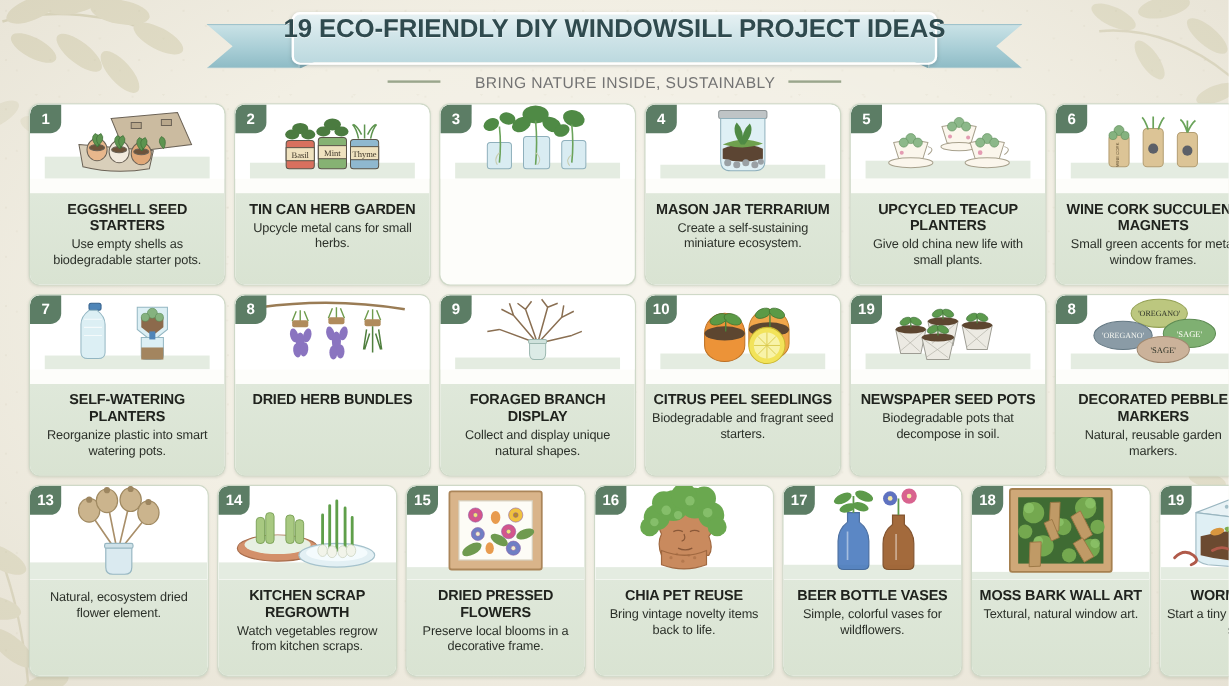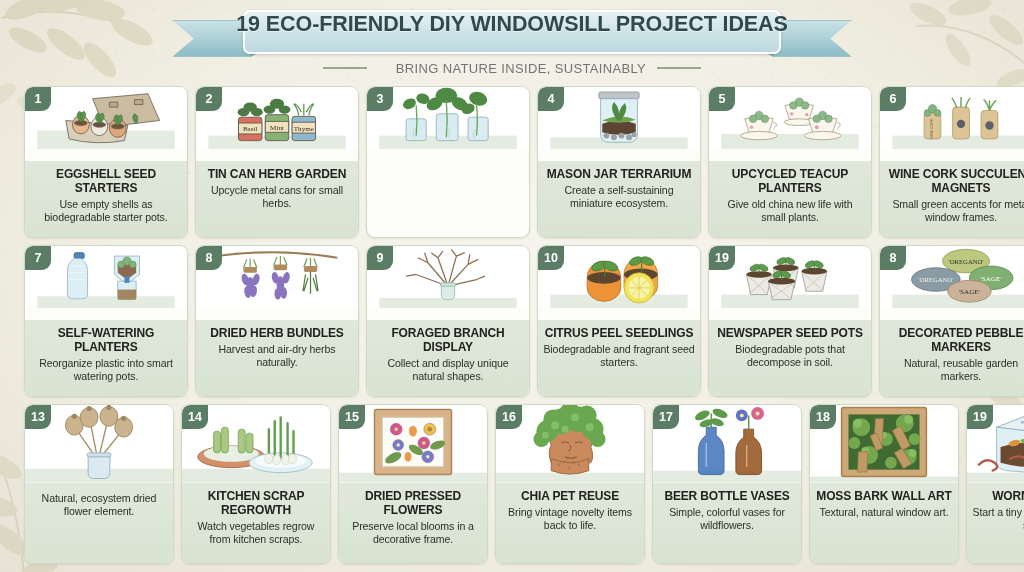--- a/index.html
+++ b/index.html
@@ -460,21 +460,20 @@
               <ellipse cx="83" cy="57" rx="4" ry="7"></ellipse>
                 <ellipse cx="90" cy="56" rx="4" ry="7"></ellipse>
             </g>
             <g stroke="#4f7f3e" stroke-width="1.5" fill="none">
               <path d="M122 31 v26 M116 34 l-3 20 M128 34 l3 20 M119 38 l-5 16 M125 38 l5 16"></path>
             </g>
           </svg>
         </div>
         <div class="textband">
           <div class="c-title">DRIED HERB BUNDLES</div>
-          <div class="c-desc">Harvest and air-dry herbs naturally.</div>
         </div>
       </div>
 
       <div class="card">
         <div class="badge">9</div>
         <div class="art">
           <svg viewBox="0 0 164 74">
             <rect x="0" y="62" width="164" height="12" fill="#e4ece1"></rect>
             <g stroke="#8a6f52" stroke-width="1.5" fill="none">
               <path d="M82 48 L58 20 M58 20 l-12 -6 M58 20 l-4 -12 M82 48 L70 14 M70 14 l-8 -6 M70 14 l6 -8"></path>

